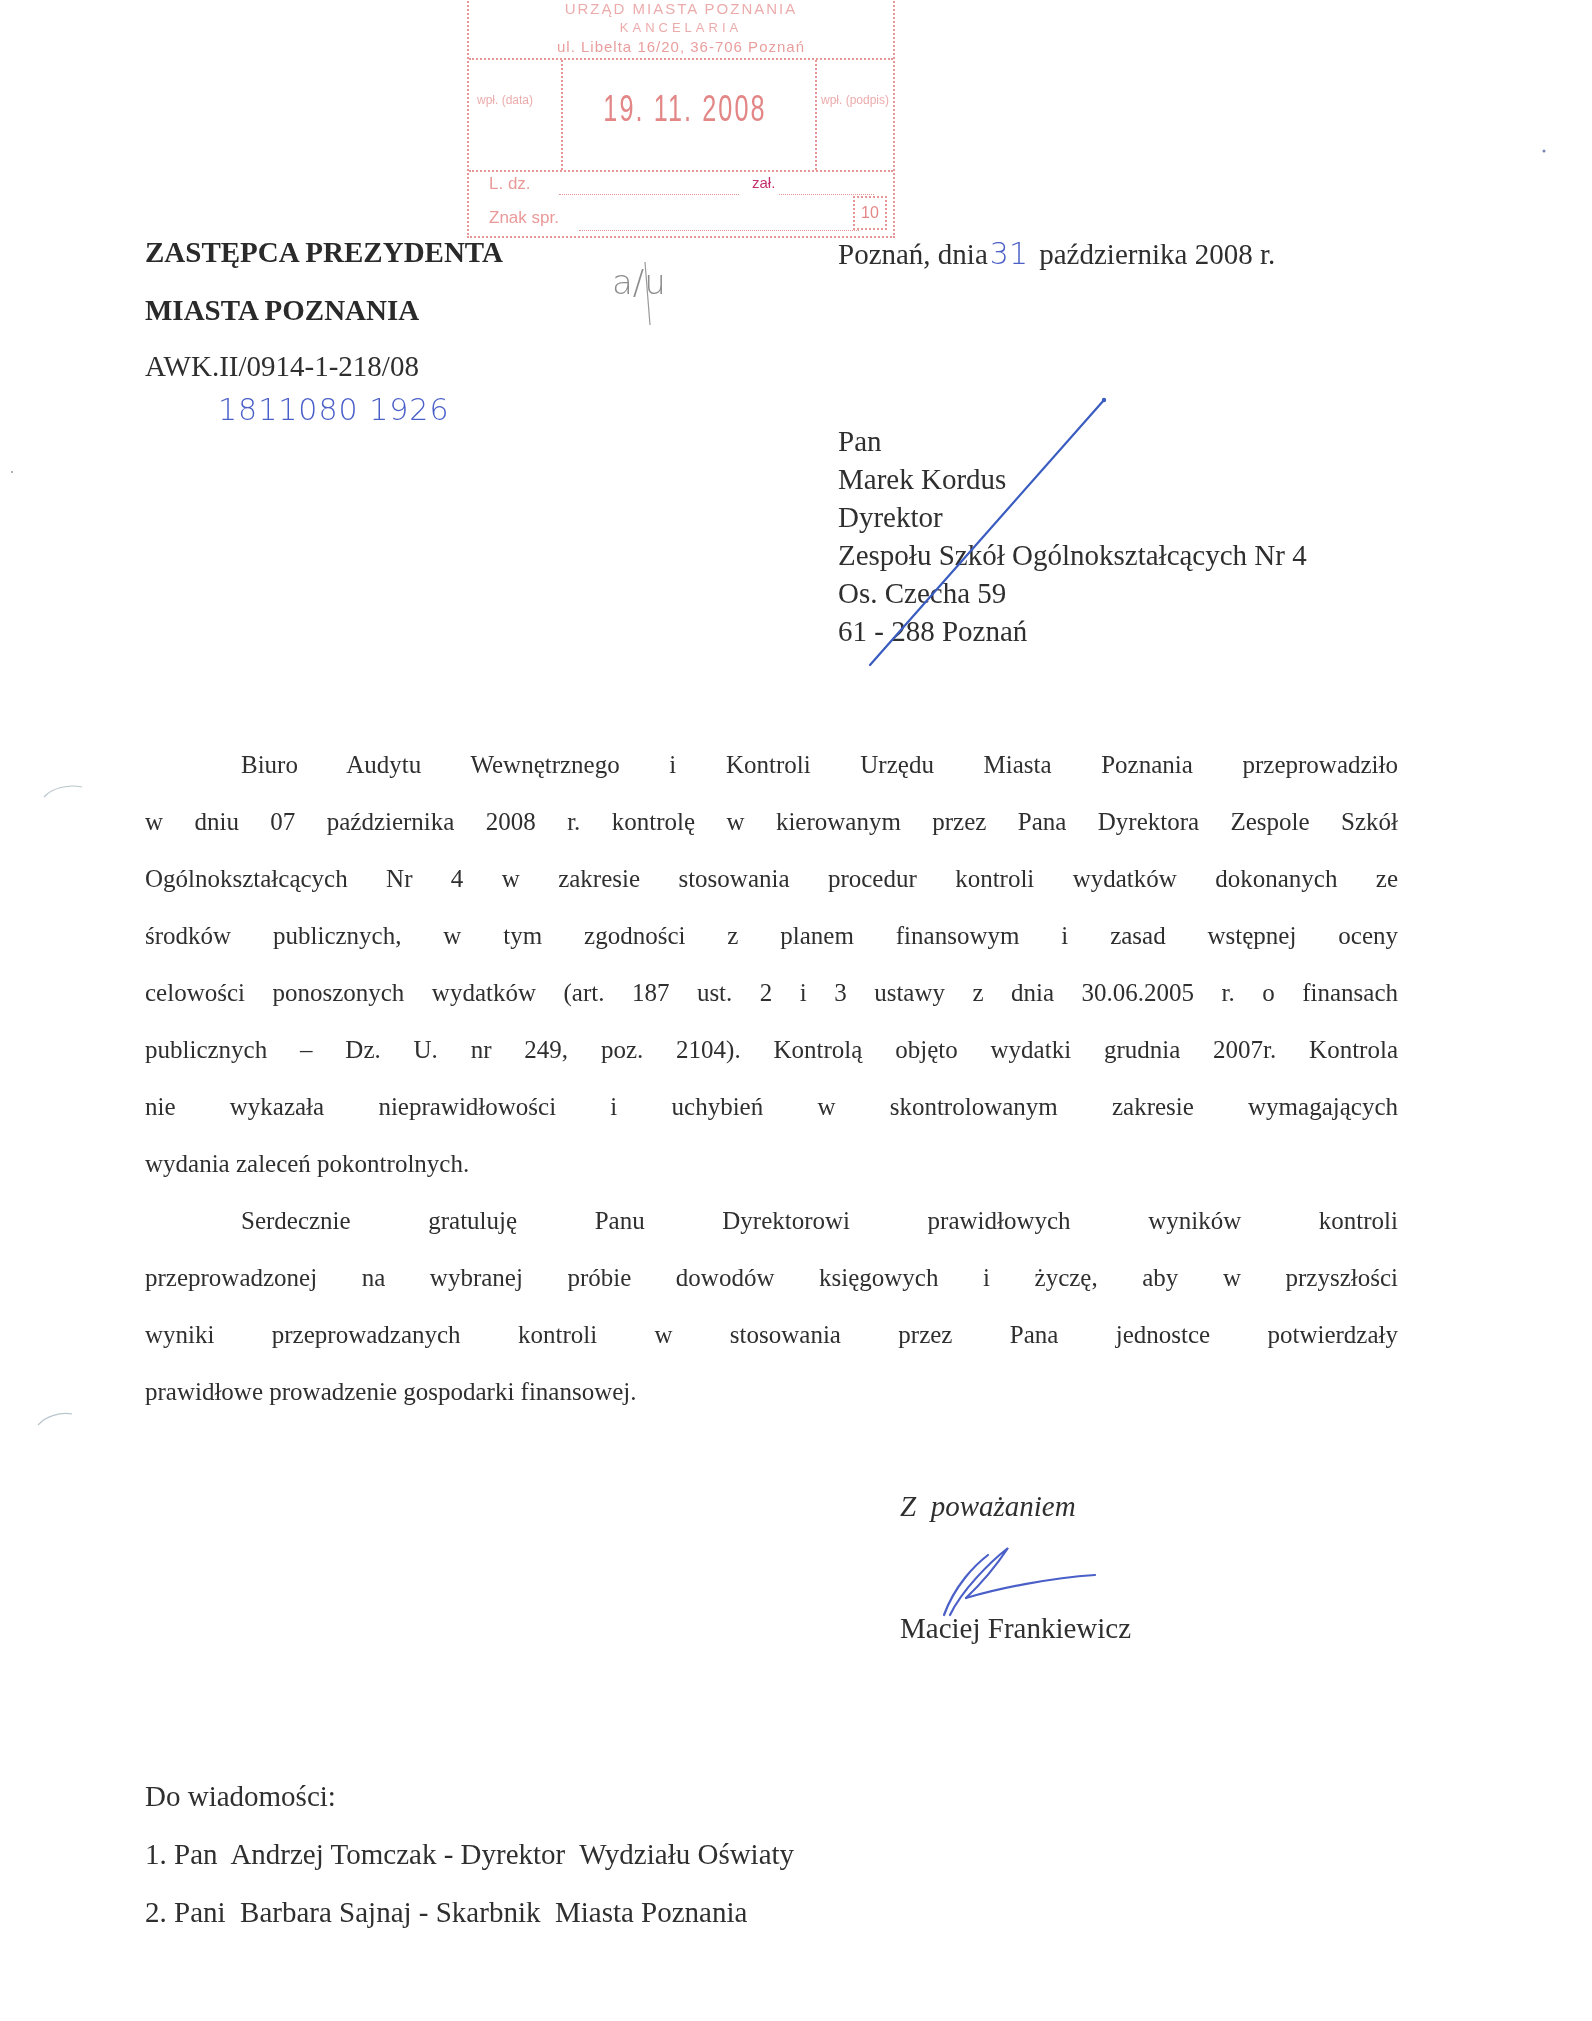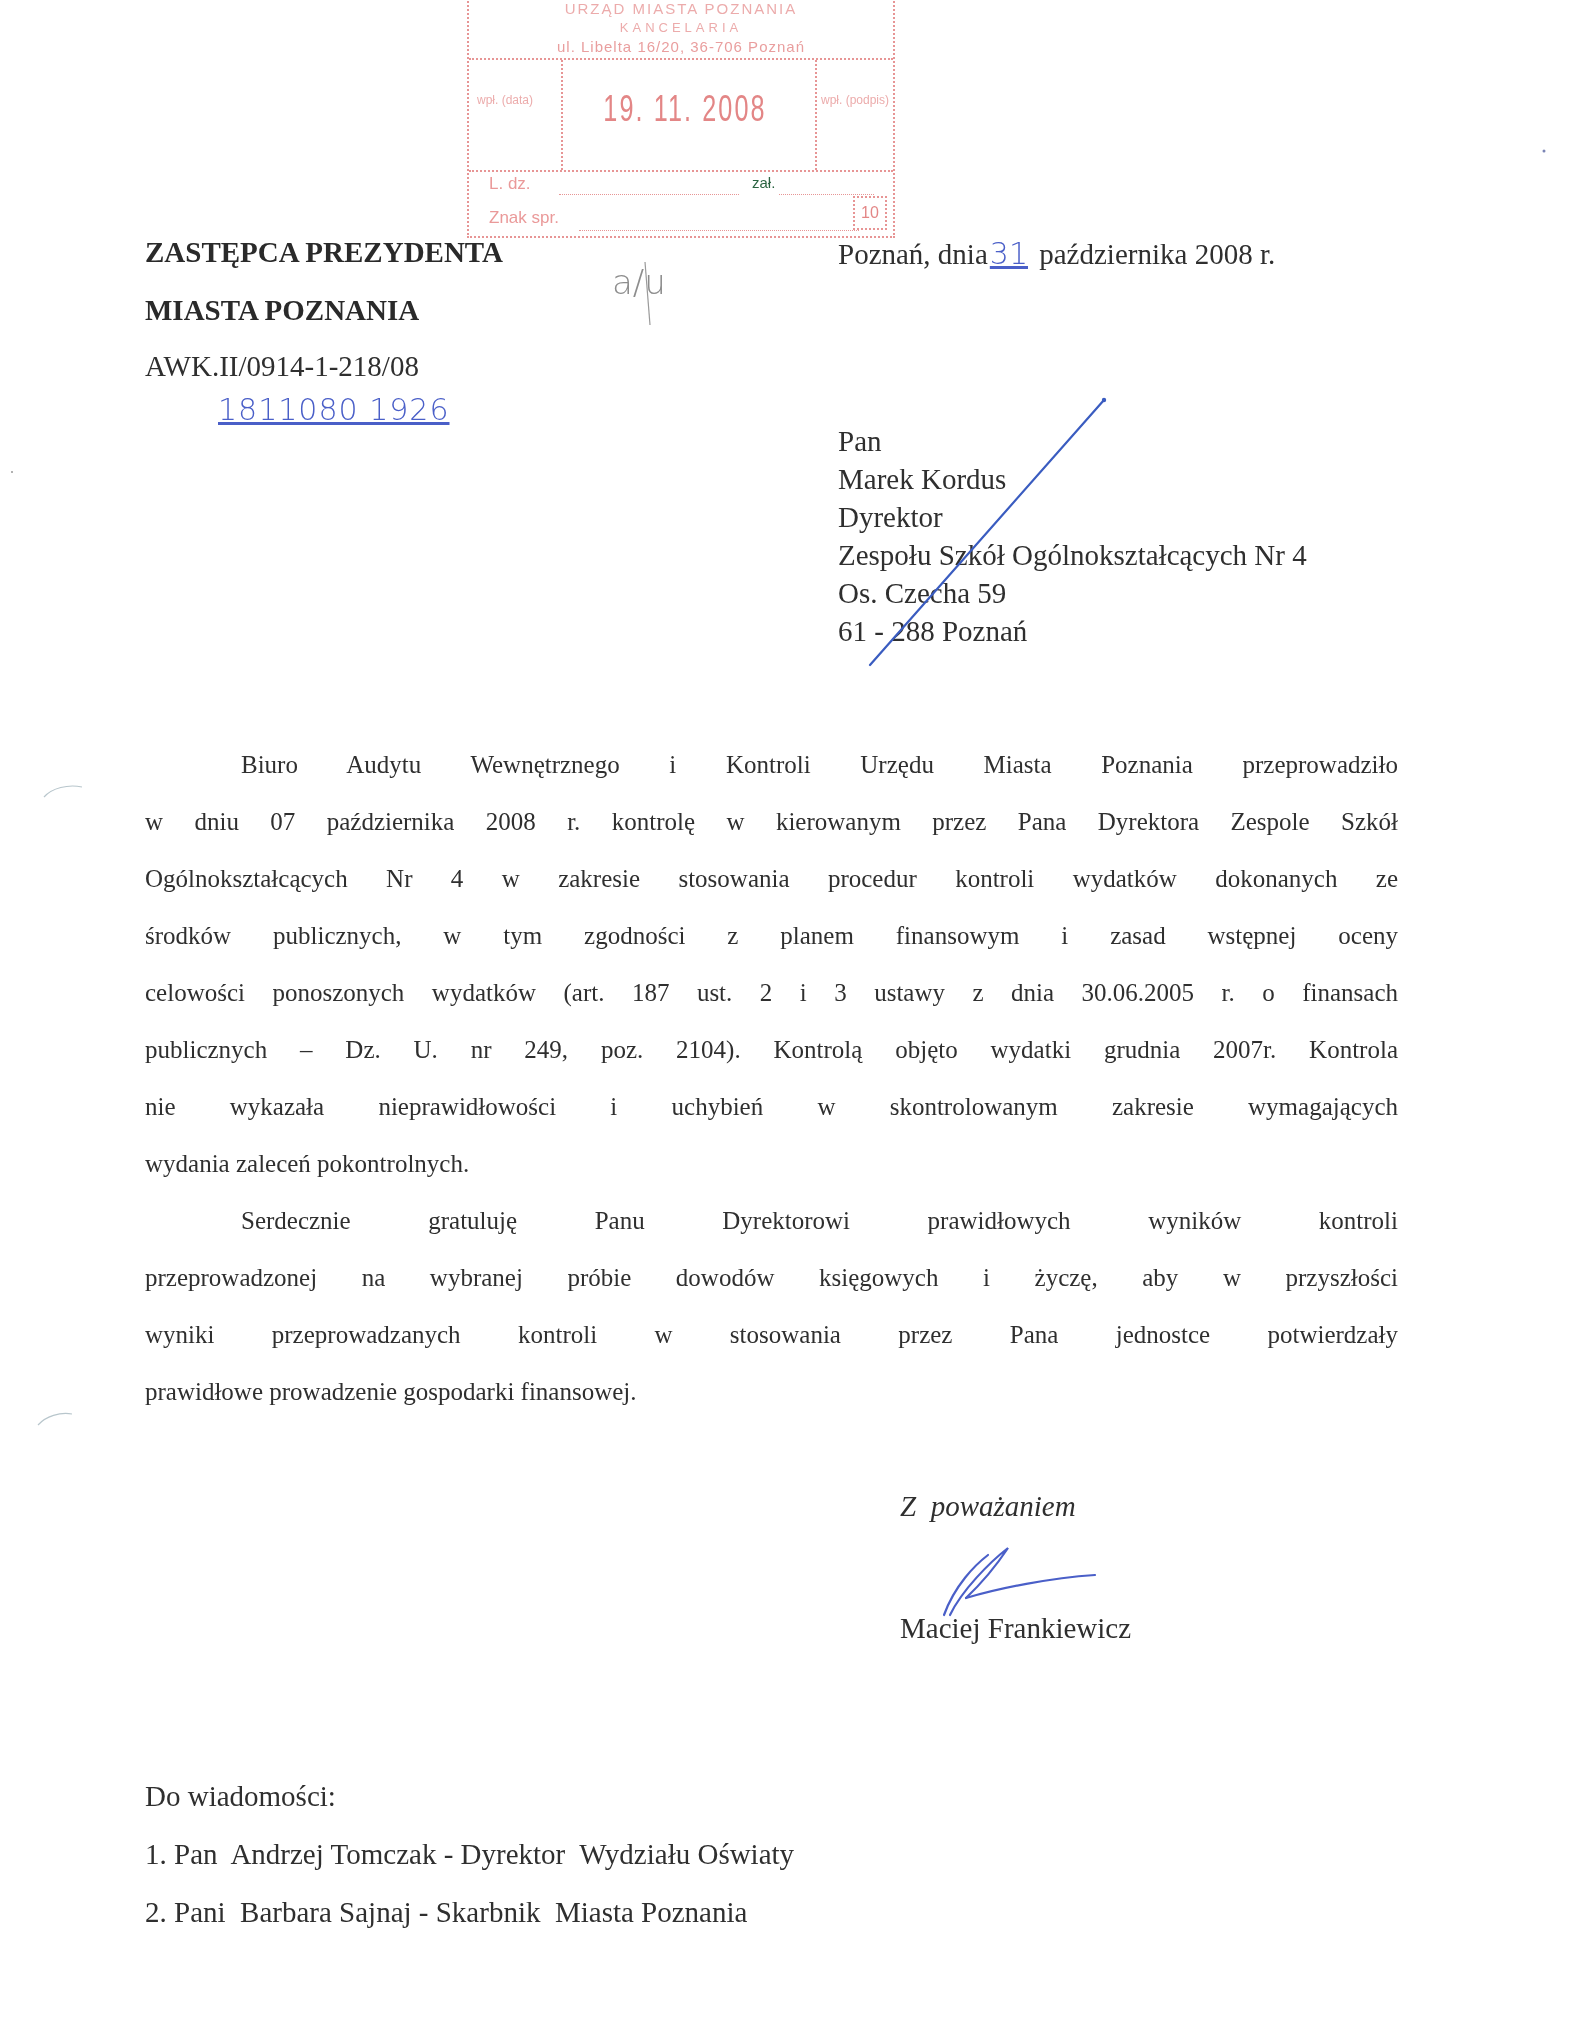--- a/index.html
+++ b/index.html
@@ -15,30 +15,30 @@
   .stamp .row { position: absolute; left: 0; right: 0; top: 62px; height: 110px;
                 border-top: 2px dotted #e58a8a; border-bottom: 2px dotted #e58a8a; }
   .stamp .lbox { position: absolute; left: 8px; top: 0; width: 86px; height: 100%;
                  border-right: 2px dotted #e58a8a; font-size: 12px; text-align: left; color: #eaa3a3; padding-top: 34px; box-sizing: border-box; line-height: 13px; }
   .stamp .rbox { position: absolute; right: 0; top: 0; width: 78px; height: 100%;
                  border-left: 2px dotted #e58a8a; font-size: 12px; text-align: center; color: #eaa3a3; padding-top: 34px; box-sizing: border-box; line-height: 13px; margin-left: 17px; }
   .stamp .date { position: absolute; left: 86px; right: 78px; top: 28px; text-align: center;
                  font-size: 36px; letter-spacing: 3px; color: #e07a7a; transform: scaleX(0.7); }
   .stamp .ldz { position: absolute; left: 20px; top: 178px; font-size: 17px; color: #e88f8f; }
   .stamp .ldz-line { position: absolute; left: 90px; width: 180px; top: 198px; border-bottom: 1px dotted #e58a8a; }
-  .stamp .zal { position: absolute; left: 283px; top: 178px; font-size: 15px; color: #14532d; }
+  .stamp .zal { position: absolute; left: 283px; top: 178px; font-size: 15px; color: #be185d; }
   .stamp .zal-line { position: absolute; left: 310px; width: 95px; top: 198px; border-bottom: 1px dotted #e58a8a; }
   .stamp .znak { position: absolute; left: 20px; top: 212px; font-size: 17px; color: #e88f8f; }
   .stamp .znak-line { position: absolute; left: 110px; width: 280px; top: 234px; border-bottom: 1px dotted #e58a8a; }
   .stamp .numbox { position: absolute; right: 6px; top: 200px; width: 30px; height: 30px;
                    border: 2px dotted #e58a8a; font-size: 16px; text-align: center; line-height: 30px; }
 
   .header-bold { font-weight: bold; font-size: 29px; color: #2a2a2a; }
   .text28 { font-size: 29px; }
-  .hand { font-family: "DejaVu Sans", sans-serif; color: #4a5fc8; font-weight: 300; text-decoration: underline; }
+  .hand { font-family: "DejaVu Sans", sans-serif; color: #4a5fc8; font-weight: 300; }
   .hand-grey { font-family: "DejaVu Sans", sans-serif; color: #8d8d8d; font-weight: 300; }
 
   .address .line { position: absolute; left: 838px; font-size: 29px; white-space: nowrap; }
 
   .para { position: absolute; left: 145px; width: 1253px; font-size: 25px;
           line-height: 57px; text-align: justify; text-align-last: left;
           transform-origin: left top; }
   .para .indent { display: inline-block; width: 96px; }
   .para .line { display: block; text-align: justify; text-align-last: justify; }
   .para .line.last { text-align-last: left; }

